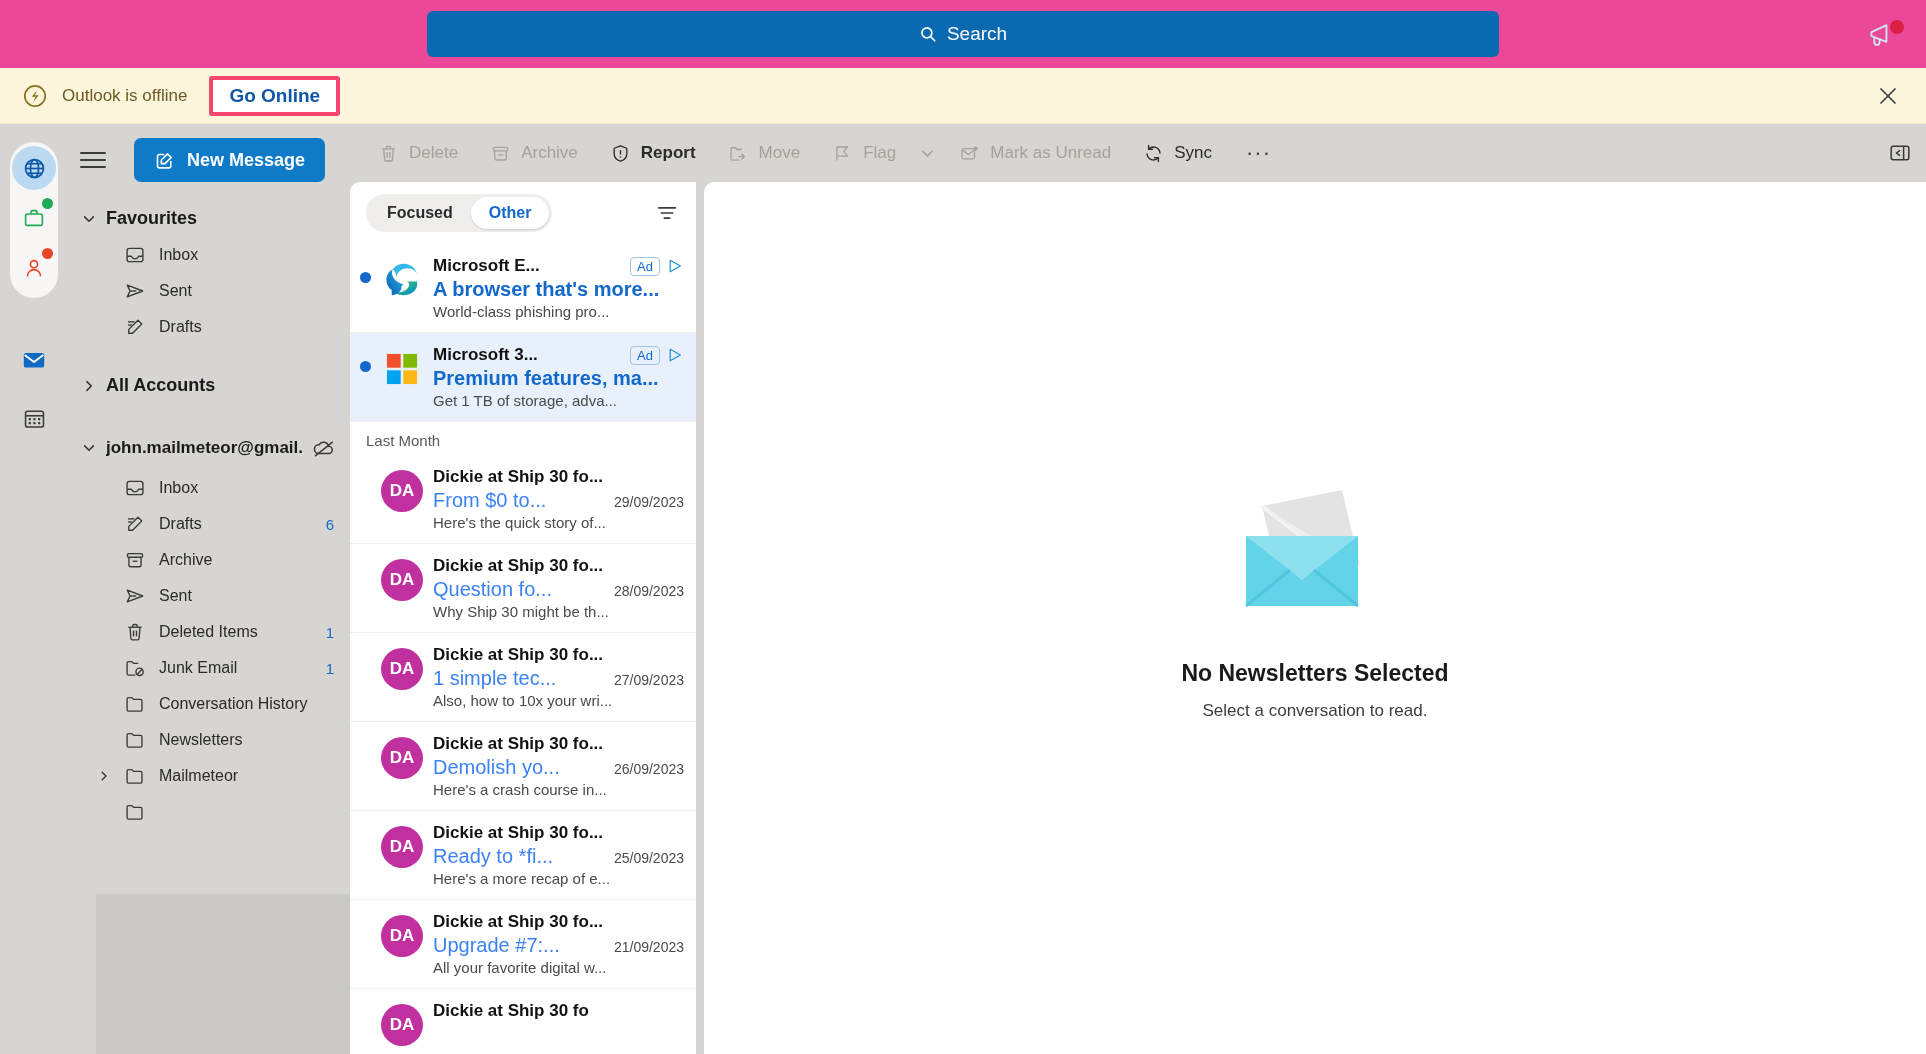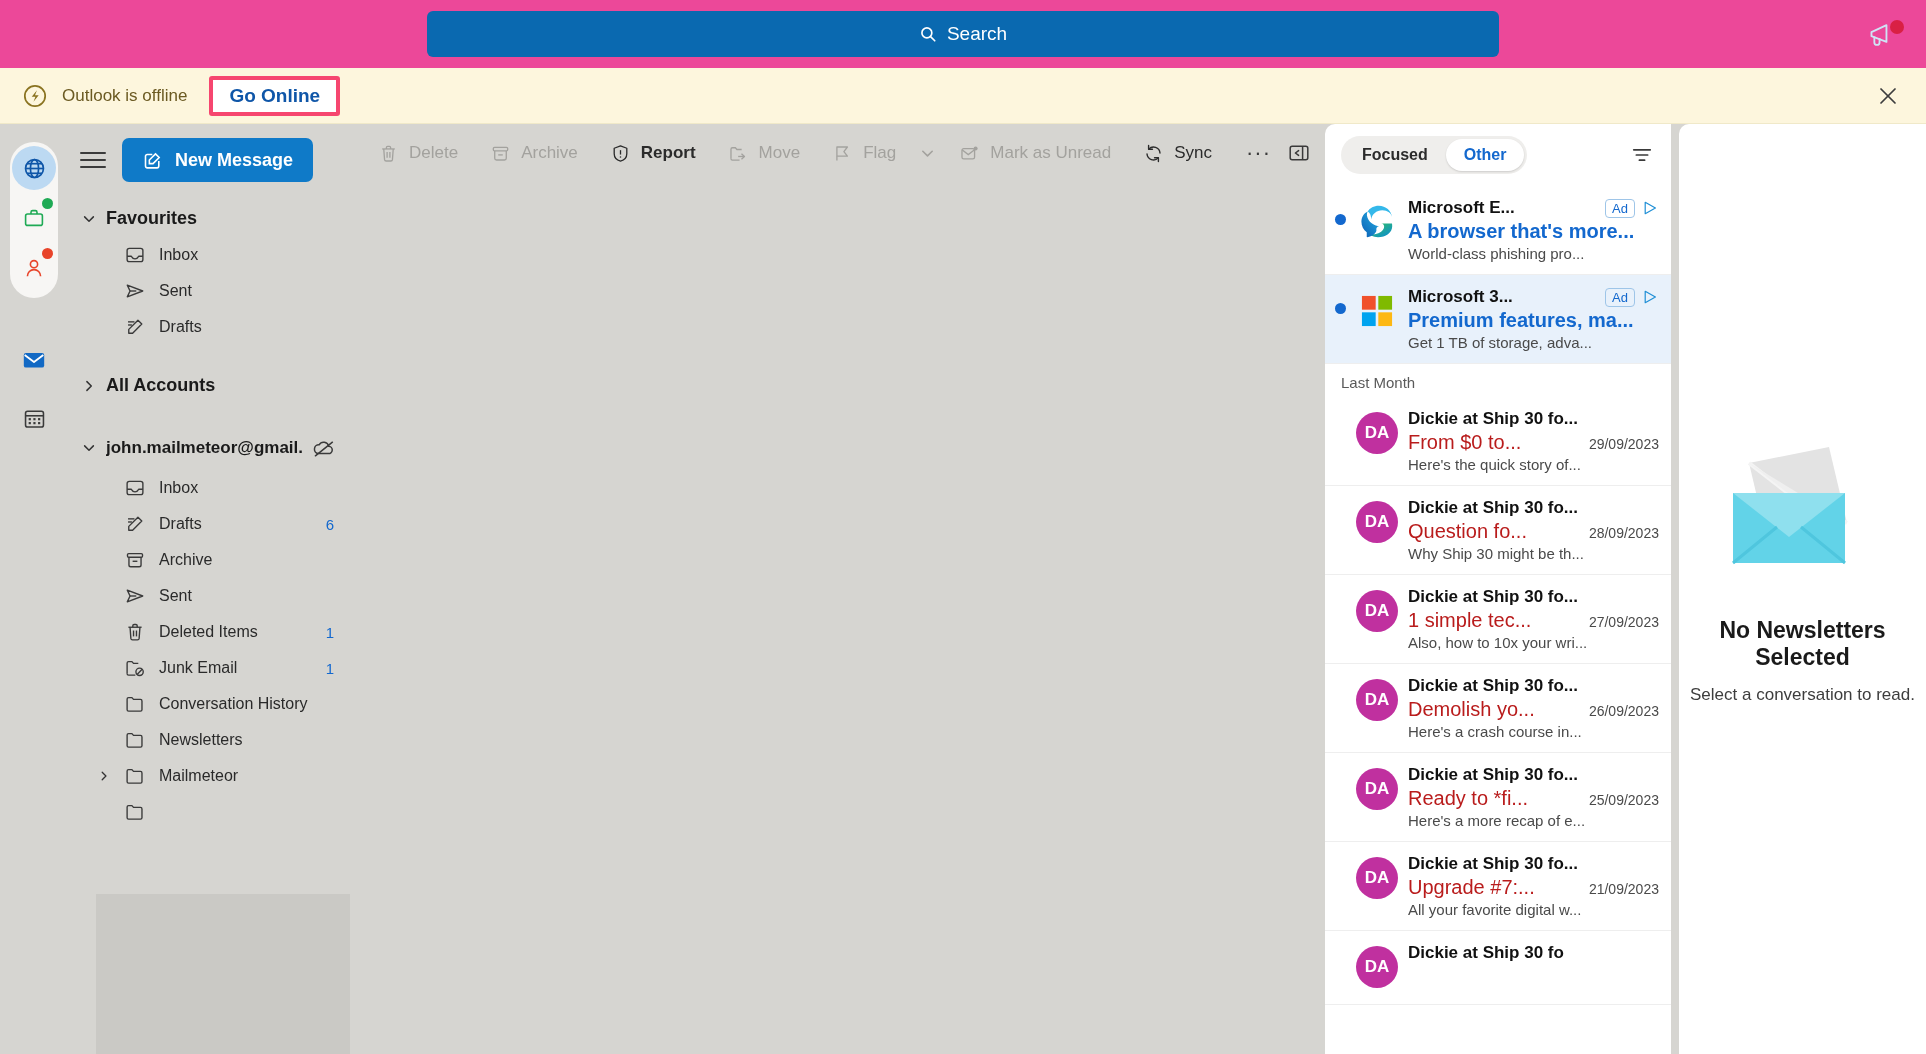--- a/index.html
+++ b/index.html
@@ -70,21 +70,21 @@
   .rail-badge { position: absolute; right: 3px; top: 2px; width: 11px; height: 11px; border-radius: 50%; }
   .rail-sep { height: 26px; }
   .rail-btn2 { width: 44px; height: 44px; display: flex; align-items: center; justify-content: center; cursor: pointer; margin-top: 14px; }
 
   
   .nav {
     width: 282px; flex: 0 0 282px; background: #d6d5d1;
     display: flex; flex-direction: column; padding: 0 0 0 0; overflow: hidden;
     position: relative;
   }
-  .nav-top { display: flex; align-items: center; gap: 14px; padding: 14px 10px 0 10px; }
+  .nav-top { display: flex; align-items: center; gap: 26px; padding: 14px 10px 0 10px; }
   .hamburger { width: 30px; height: 30px; display: flex; flex-direction: column; justify-content: center; gap: 5px; cursor: pointer; padding: 0 2px; }
   .hamburger span { display: block; height: 2px; background: #3b3b3b; border-radius: 2px; }
   .new-msg {
     background: #0f7ac8; color: #fff; border: none; border-radius: 7px;
     height: 44px; padding: 0 20px; display: flex; align-items: center; gap: 12px;
     font-size: 18px; font-weight: 700; cursor: pointer; font-family: inherit;
   }
   .nav-scroll { flex: 1 1 auto; overflow: hidden; padding-top: 18px; }
   .grp-head {
     display: flex; align-items: center; gap: 10px; padding: 8px 10px 8px 14px;
@@ -100,21 +100,21 @@
   .folder .sub-chev { position: absolute; left: 30px; top: 50%; transform: translateY(-50%); width: 12px; height: 12px; }
   .acct-head {
     display: flex; align-items: center; gap: 10px; padding: 10px 14px 10px 14px;
     font-size: 17px; font-weight: 700; color: #1a1a1a; cursor: pointer;
   }
   .acct-head .acct-name { max-width: 196px; overflow: hidden; white-space: nowrap; }
   .acct-head .offline-cloud { margin-left: auto; width: 24px; height: 24px; }
   .nav-shade { position: absolute; left: 28px; right: 0; bottom: 0; height: 160px; background: rgba(0,0,0,0.055); pointer-events: none; }
 
   
-  .content { flex: 1 1 auto; display: flex; flex-direction: row; min-width: 0; background: #d6d5d1; }
+  .content { flex: 1 1 auto; display: flex; flex-direction: column; min-width: 0; background: #d6d5d1; }
   .toolbar {
     height: 58px; flex: 0 0 58px; display: flex; align-items: center;
     gap: 4px; padding-left: 14px; padding-right: 14px;
   }
   .tbtn {
     display: flex; align-items: center; gap: 10px; padding: 8px 14px;
     border-radius: 6px; font-size: 17px; cursor: pointer; background: transparent;
     border: none; font-family: inherit; white-space: nowrap;
   }
   .tbtn.disabled { color: #a3a29e; }
@@ -165,21 +165,21 @@
   .ad-badge {
     border: 1px solid #9ec5e8; color: #1368ce; font-size: 13px; border-radius: 4px;
     padding: 1px 6px; flex: 0 0 auto;
   }
   .play-ico { width: 18px; height: 18px; flex: 0 0 18px; }
   .rmid { display: flex; align-items: baseline; gap: 8px; margin-top: 2px; }
   .subject {
     font-size: 20px; font-weight: 700; color: #1368ce; overflow: hidden;
     white-space: nowrap; text-overflow: ellipsis; flex: 1 1 auto; min-width: 0;
   }
-  .subject.plain { color: #b91c1c; font-weight: 400; }
+  .subject.plain { color: #3b82f6; font-weight: 400; }
   .date { font-size: 14px; color: #4a4a4a; flex: 0 0 auto; }
   .preview {
     font-size: 15px; color: #4a4a4a; overflow: hidden; white-space: nowrap;
     text-overflow: ellipsis; margin-top: 2px;
   }
 
   
   .reading {
     flex: 1 1 auto; background: #ffffff; margin-left: 8px;
     border-top-left-radius: 10px; display: flex; flex-direction: column;

